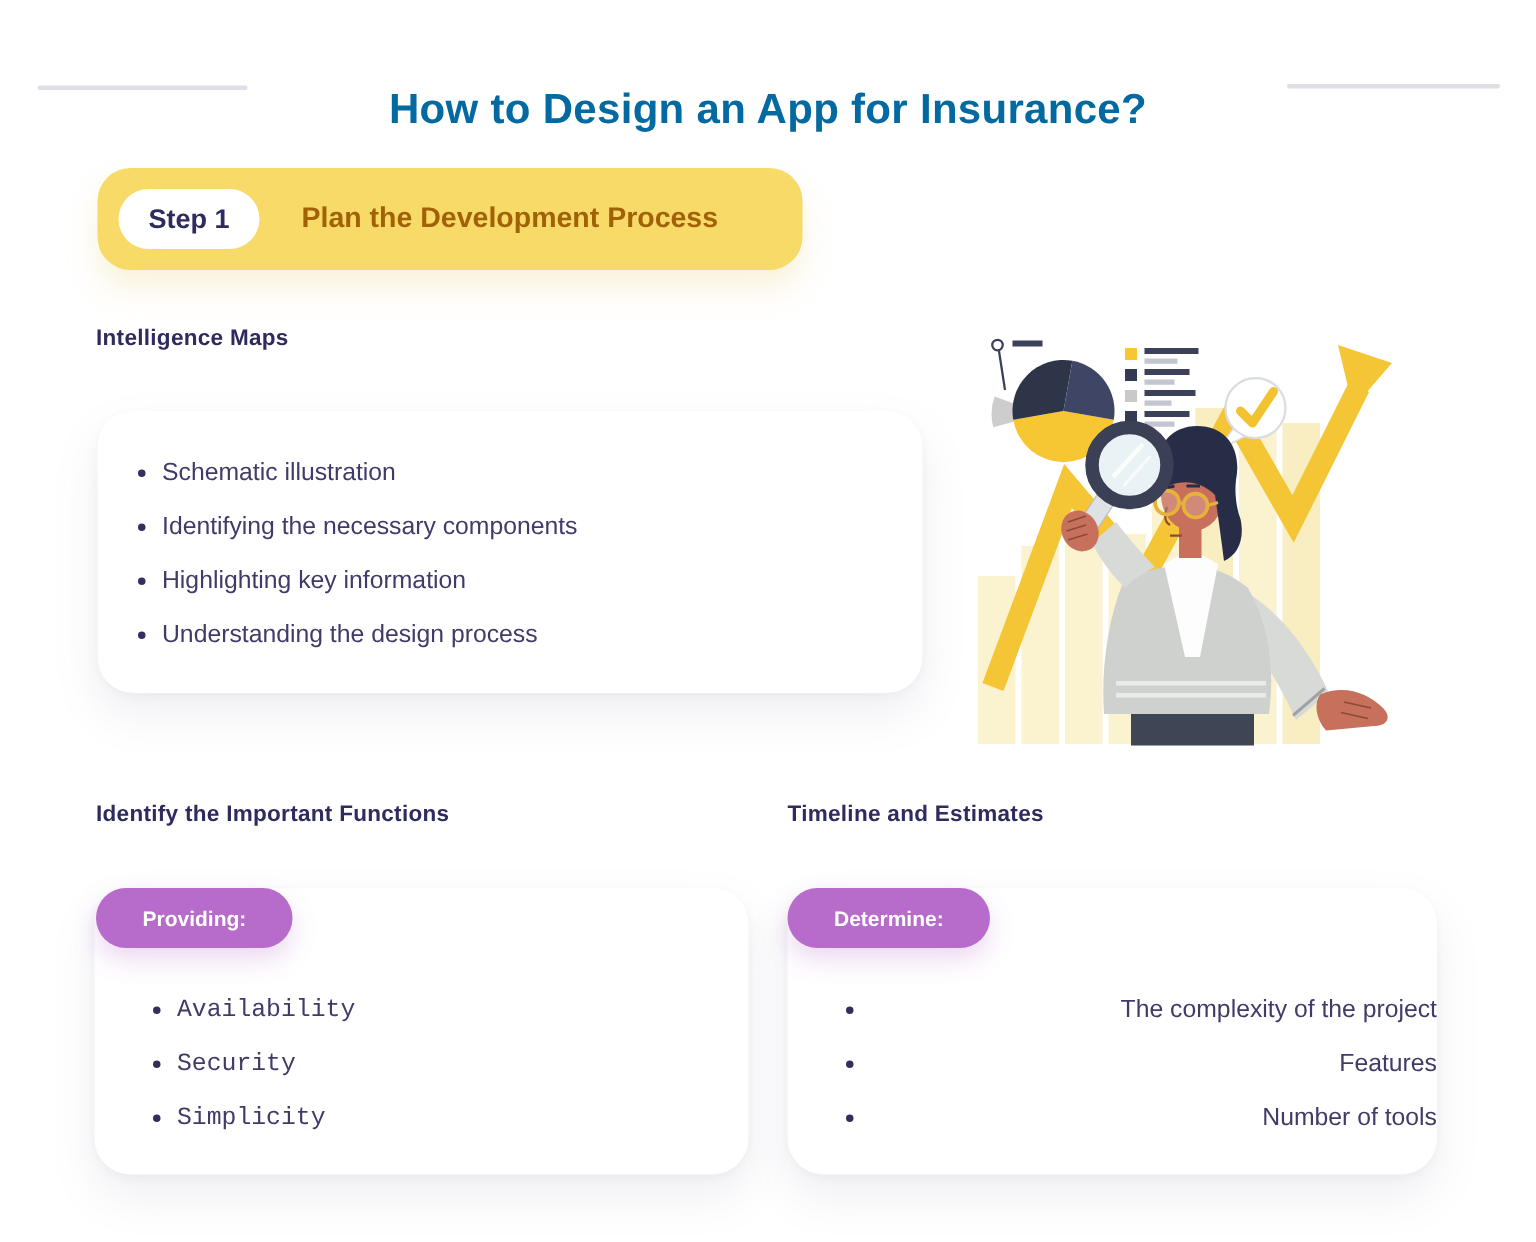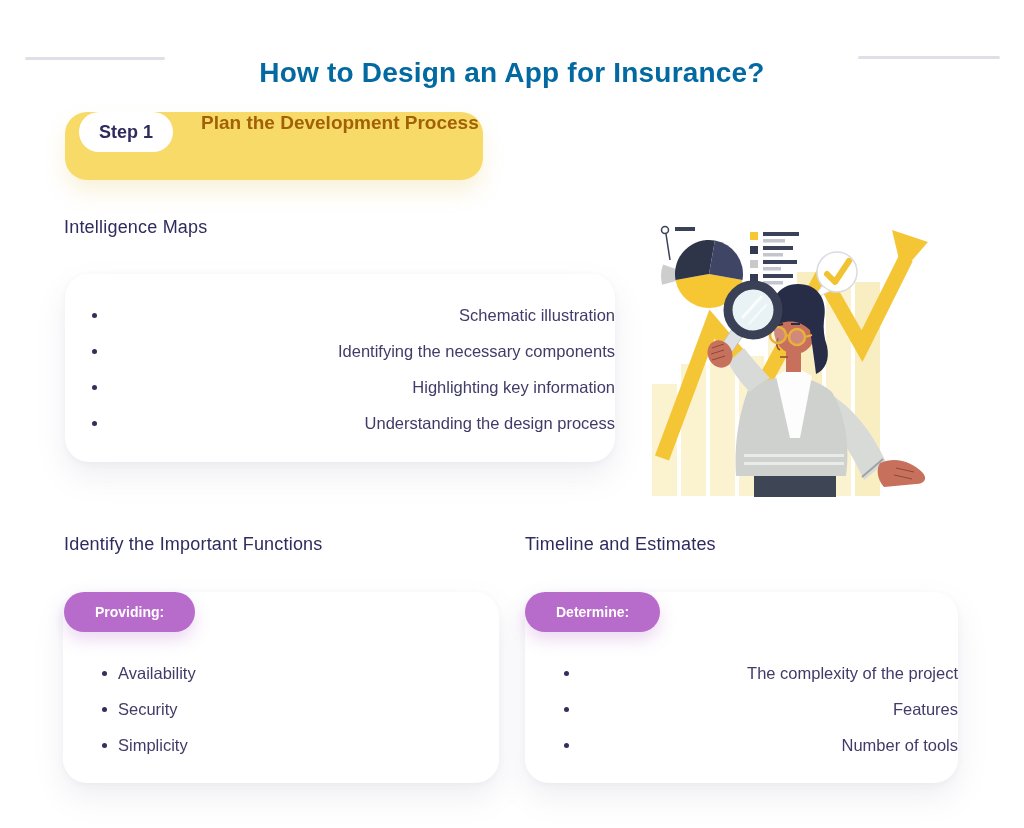--- a/index.html
+++ b/index.html
@@ -14,50 +14,50 @@
   .page-title{
     left:0;right:0;top:38px;text-align:center;
     font-size:28px;font-weight:700;color:#0369a1;letter-spacing:.2px;
   }
   .deco-line{height:3px;background:#dfdfe8;border-radius:2px;top:57px;}
   .deco-line.left{left:25px;width:140px;}
   .deco-line.right{left:858px;width:142px;top:56px;}
 
   
   .step-banner{
-    left:65px;top:112px;width:418px;height:68px;border-radius:22px;
-    background:#f8da69;display:flex;padding-left:14px;
+    left:65px;top:112px;width:470px;height:68px;border-radius:22px;
+    background:#f8da69;display:flex;align-items:center;padding-left:14px;
     box-sizing:border-box;box-shadow:0 12px 20px rgba(230,205,110,0.25);
   }
   .step-pill{
     width:94px;height:40px;border-radius:20px;background:#ffffff;
     display:flex;align-items:center;justify-content:center;
     font-size:18px;font-weight:700;color:#2e2b5f;flex:0 0 auto;
   }
   .step-banner-title{margin-left:28px;font-size:19px;font-weight:700;color:#a16207;}
 
   
-  .section-heading{font-size:18px;font-weight:400;color:#2e2b5f;letter-spacing:.2px;}
+  .section-heading{font-size:15px;font-weight:700;color:#2e2b5f;letter-spacing:.2px;}
 
   
   .card{
     background:#ffffff;border-radius:24px;
     box-shadow:0 14px 30px rgba(125,125,160,0.12), 0 2px 6px rgba(125,125,160,0.06);
     box-sizing:border-box;
   }
   ul.bullets{list-style:none;margin:0;padding:0;}
   ul.bullets li{
     position:relative;padding-left:16px;font-size:16.5px;color:#403b68;
     line-height:36px;white-space:nowrap;
   }
   ul.bullets li::before{
     content:"";position:absolute;left:0;top:15.5px;width:5px;height:5px;
     border-radius:50%;background:#332e5e;
   }
-  #card-intelligence ul.bullets{padding:23px 0 0 27px;text-align:right;}
+  #card-intelligence ul.bullets{padding:23px 0 0 27px;}
   .bottom-card ul.bullets{padding:63px 0 0 39px;}
 
   
   .pill-badge{
     height:40px;border-radius:20px;background:#b76bca;color:#ffffff;
     font-size:14px;font-weight:700;display:flex;align-items:center;
     padding:0 31px;box-sizing:border-box;
     box-shadow:0 8px 16px rgba(183,107,202,0.25);
   }
 </style>
@@ -173,21 +173,21 @@
     <line x1="62" y1="132" x2="74" y2="128" stroke="#8a4a39" stroke-width="1"></line>
     <line x1="61" y1="138" x2="74" y2="134" stroke="#8a4a39" stroke-width="1"></line>
     <line x1="62" y1="144" x2="75" y2="140" stroke="#8a4a39" stroke-width="1"></line>
     <circle cx="103" cy="94" r="25" fill="#e9f2f4" stroke="#3a4156" stroke-width="9"></circle>
     <line x1="92" y1="102" x2="112" y2="80" stroke="#ffffff" stroke-width="3" opacity="0.85"></line>
     <line x1="99" y1="108" x2="117" y2="88" stroke="#ffffff" stroke-width="2" opacity="0.7"></line>
   </g>
 </svg>
 
 <div class="abs section-heading" style="left:64px;top:534px;">Identify the Important Functions</div>
-<div class="abs card bottom-card" style="left:63px;top:592px;width:436px;height:191px;">
+<div class="abs card bottom-card" style="left:63px;top:592px;width:436px;height:191px;font-family:Liberation Mono, monospace;">
   <ul class="bullets">
       <li>Availability</li>
       <li>Security</li>
       <li>Simplicity</li>
     </ul>
 </div>
 <div class="abs pill-badge" style="left:64px;top:592px;">Providing:</div>
 
 <div class="abs section-heading" style="left:525px;top:534px;">Timeline and Estimates</div>
 <div class="abs card bottom-card" style="left:525px;top:592px;width:433px;height:191px;text-align:right;">

